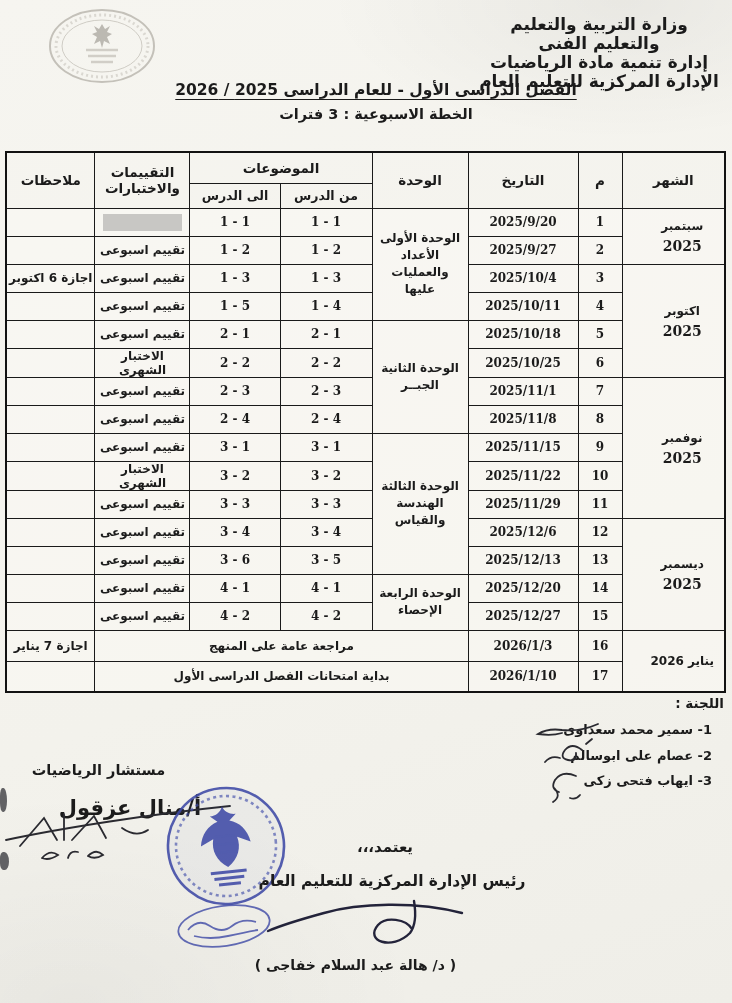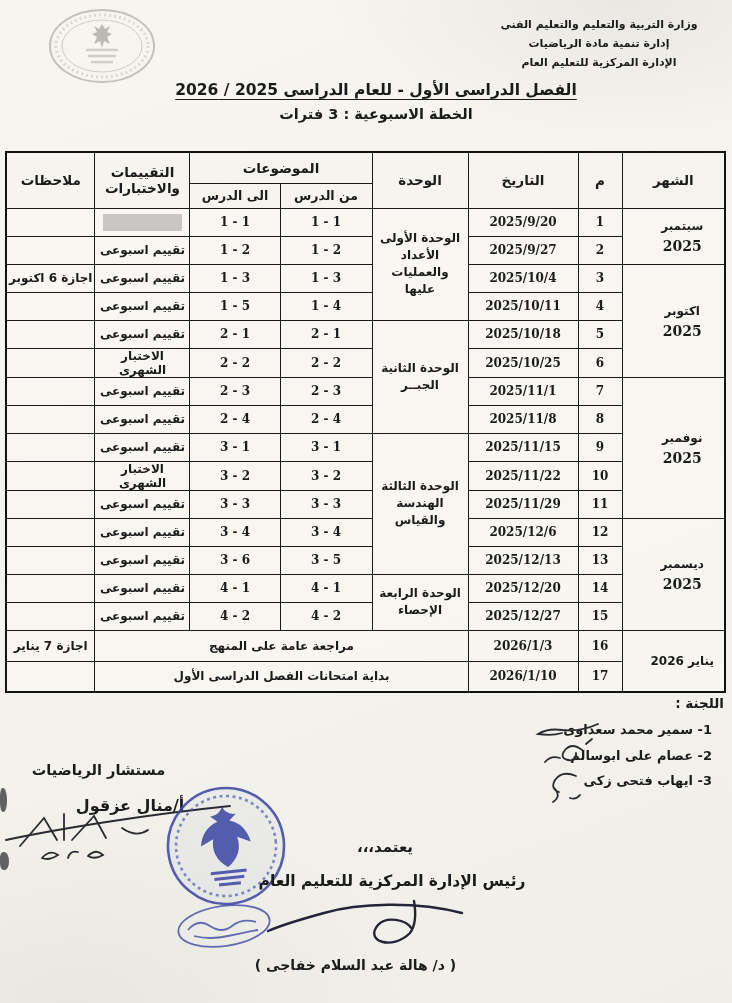--- a/index.html
+++ b/index.html
@@ -14,21 +14,21 @@
       linear-gradient(160deg, #f6f5f0 0%, #f3f2ec 60%, #efeee8 100%);
     font-family: "DejaVu Sans", sans-serif;
     color: #1b1b1b;
     overflow: hidden;
     direction: rtl;
   }
   .abs { position: absolute; }
 
   
   .ministry { top: 15px; right: 8px; width: 250px; text-align: center;
-    font-size: 11px; font-weight: bold; line-height: 19px; }
+    font-size: 17px; font-weight: bold; line-height: 19px; }
   .titles { top: 78px; right: 116px; width: 480px; text-align: center;
     font-weight: bold; line-height: 24px; }
   .title-l1, .title-l2 { font-size: 15.5px; text-decoration: underline; text-underline-offset: 4px; }
   .title-l3 { font-size: 14.5px; }
 
   
   table.schedule { position: absolute; top: 151px; right: 6px; width: 719px;
     border-collapse: collapse; table-layout: fixed; border: 2.5px solid #121212; }
   .schedule th, .schedule td { border: 1.6px solid #1a1a1a; font-weight: bold;
     text-align: center; vertical-align: middle; padding: 0 2px; }
@@ -48,21 +48,21 @@
   td.shaded { background: #c6c5c2; }
   .graybox { width: 88%; height: 17px; margin: 0 auto; background: #c8c7c4; }
 
   
   .committee-heading { top: 695px; right: 8px; font-size: 13.5px; font-weight: bold; }
   .committee-list { top: 717px; right: 20px; width: 290px; text-align: right;
     font-size: 13px; font-weight: bold; line-height: 25.5px; list-style: none; }
 
   
   .advisor-title { top: 762px; left: 16px; width: 165px; text-align: center; font-size: 14.5px; font-weight: bold; }
-  .advisor-name  { top: 796px; left: 45px; width: 170px; text-align: center; font-size: 16px; font-weight: bold; }
+  .advisor-name  { top: 796px; left: 45px; width: 170px; text-align: center; font-size: 21px; font-weight: bold; }
 
   
   .approve-word  { top: 838px; left: 330px; width: 110px; text-align: center; font-size: 15px; font-weight: bold; }
   .approve-title { top: 872px; left: 256px; width: 272px; text-align: center; font-size: 15.5px; font-weight: bold; }
   .approve-name  { top: 957px; left: 248px; width: 215px; text-align: center; font-size: 14px; font-weight: bold; }
 
   .ink-blob { background: #3d3d42; border-radius: 40% 60% 55% 45%; opacity: .8; }
 </style>
 </head>
 <body>

